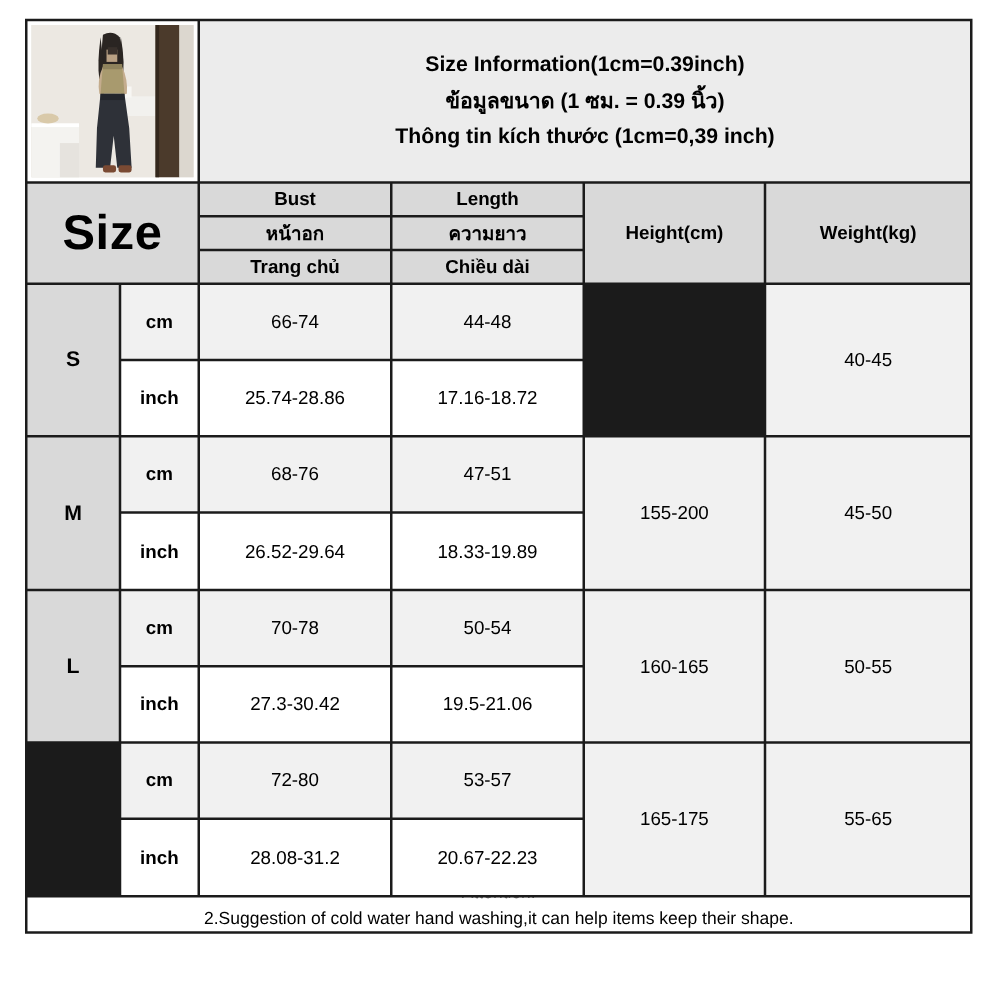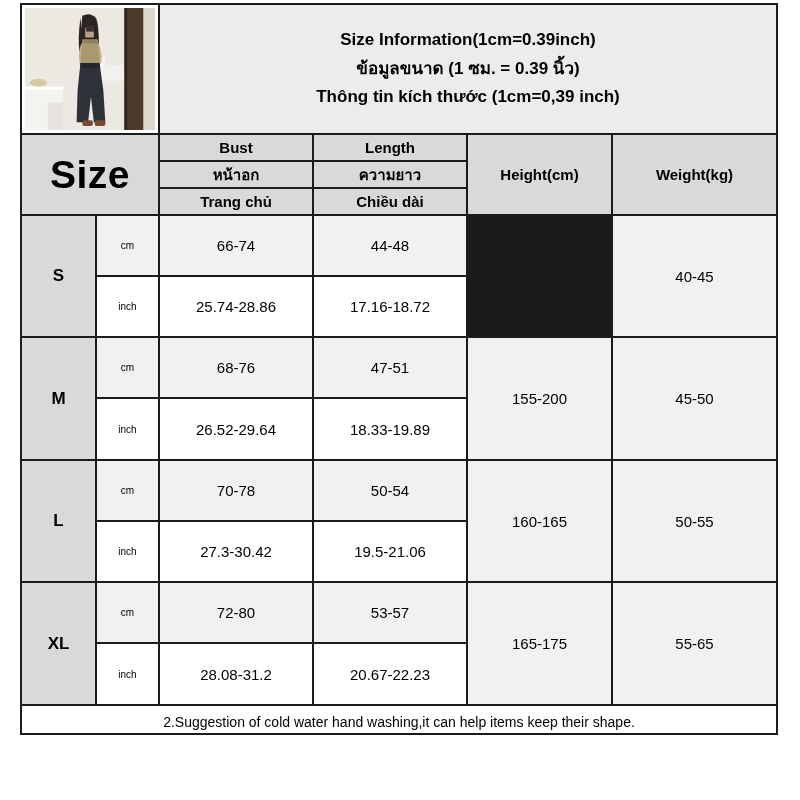--- a/index.html
+++ b/index.html
@@ -1,30 +1,30 @@
 <!DOCTYPE html>
 <html><head>
 <meta charset="utf-8">
 <style>
   html,body{margin:0;padding:0;background:#ffffff;}
   body{width:800px;height:800px;font-family:"Liberation Sans","DejaVu Sans",sans-serif;color:#000;}
-  .sheet{position:absolute;left:20px;top:3px;width:758px;height:732px;box-sizing:border-box;
+  .sheet{position:absolute;left:20px;top:15px;width:758px;height:732px;box-sizing:border-box;
          background:#1b1b1b;display:grid;padding:2px;gap:2px;
          grid-template-columns:73px 61px 152px 152px 143px 1fr;
          grid-template-rows:128px 25px 25px 25px 59px 59px 59px 60px 59px 59px 59px 60px 1fr;}
   .cell{display:flex;align-items:center;justify-content:center;text-align:center;overflow:hidden;}
   .g  {background:#d9d9d9;}   
   .lg {background:#f1f1f1;}   
   .w  {background:#ffffff;}
   .tg {background:#ececec;}   
   .title-cell{flex-direction:column;gap:8px;}
   .title-line{font-weight:bold;font-size:17px;line-height:1.2;}
   .size-big{font-weight:bold;font-size:39px;letter-spacing:.5px;}
   .hdr{font-weight:bold;font-size:15px;}
-  .unit{font-weight:normal;font-size:10px;}
+  .unit{font-weight:bold;font-size:15px;}
   .szlbl{font-weight:bold;font-size:17px;}
   .val{font-size:15px;}
   .photo-cell{background:#ffffff;padding:3px;box-sizing:border-box;}
   .photo-cell svg{display:block;width:100%;height:100%;}
   .attention{flex-direction:column;justify-content:flex-end;padding:6px 10px 0 10px;box-sizing:border-box;}
   .att-title{font-size:14px;line-height:1.5;}
   .att-line{font-size:14px;line-height:1.5;}
 </style>
 </head>
 <body>
@@ -106,21 +106,20 @@
   <div class="cell g szlbl" style="grid-area:9/1/11/2">L</div>
   <div class="cell lg unit" style="grid-area:9/2/10/3">cm</div>
   <div class="cell lg val" style="grid-area:9/3/10/4">70-78</div>
   <div class="cell lg val" style="grid-area:9/4/10/5">50-54</div>
   <div class="cell w unit" style="grid-area:10/2/11/3">inch</div>
   <div class="cell w val" style="grid-area:10/3/11/4">27.3-30.42</div>
   <div class="cell w val" style="grid-area:10/4/11/5">19.5-21.06</div>
   <div class="cell lg val" style="grid-area:9/5/11/6">160-165</div>
   <div class="cell lg val" style="grid-area:9/6/11/7">50-55</div>
 
-  <div class="cell g szlbl" style="grid-area:11/1/13/2">XL</div>
   <div class="cell lg unit" style="grid-area:11/2/12/3">cm</div>
   <div class="cell lg val" style="grid-area:11/3/12/4">72-80</div>
   <div class="cell lg val" style="grid-area:11/4/12/5">53-57</div>
   <div class="cell w unit" style="grid-area:12/2/13/3">inch</div>
   <div class="cell w val" style="grid-area:12/3/13/4">28.08-31.2</div>
   <div class="cell w val" style="grid-area:12/4/13/5">20.67-22.23</div>
   <div class="cell lg val" style="grid-area:11/5/13/6">165-175</div>
   <div class="cell lg val" style="grid-area:11/6/13/7">55-65</div>
 
   <div class="cell w attention" style="grid-area:13/1/14/7">

